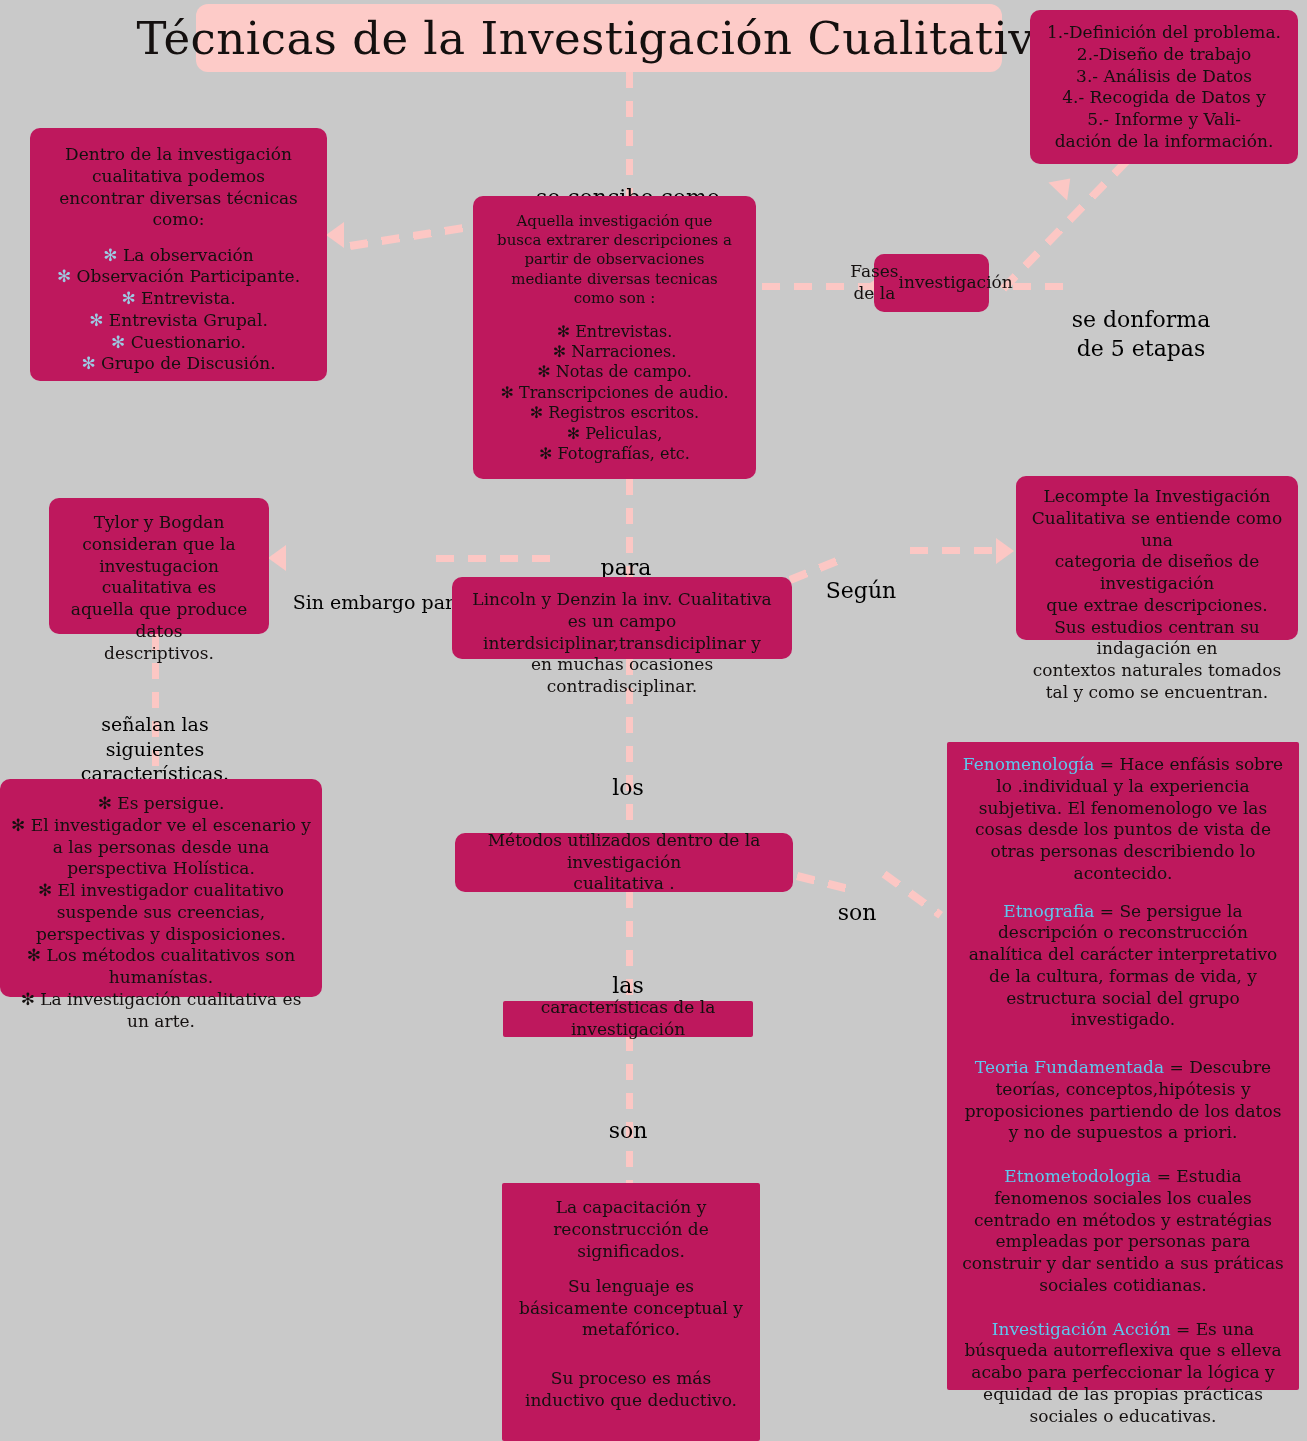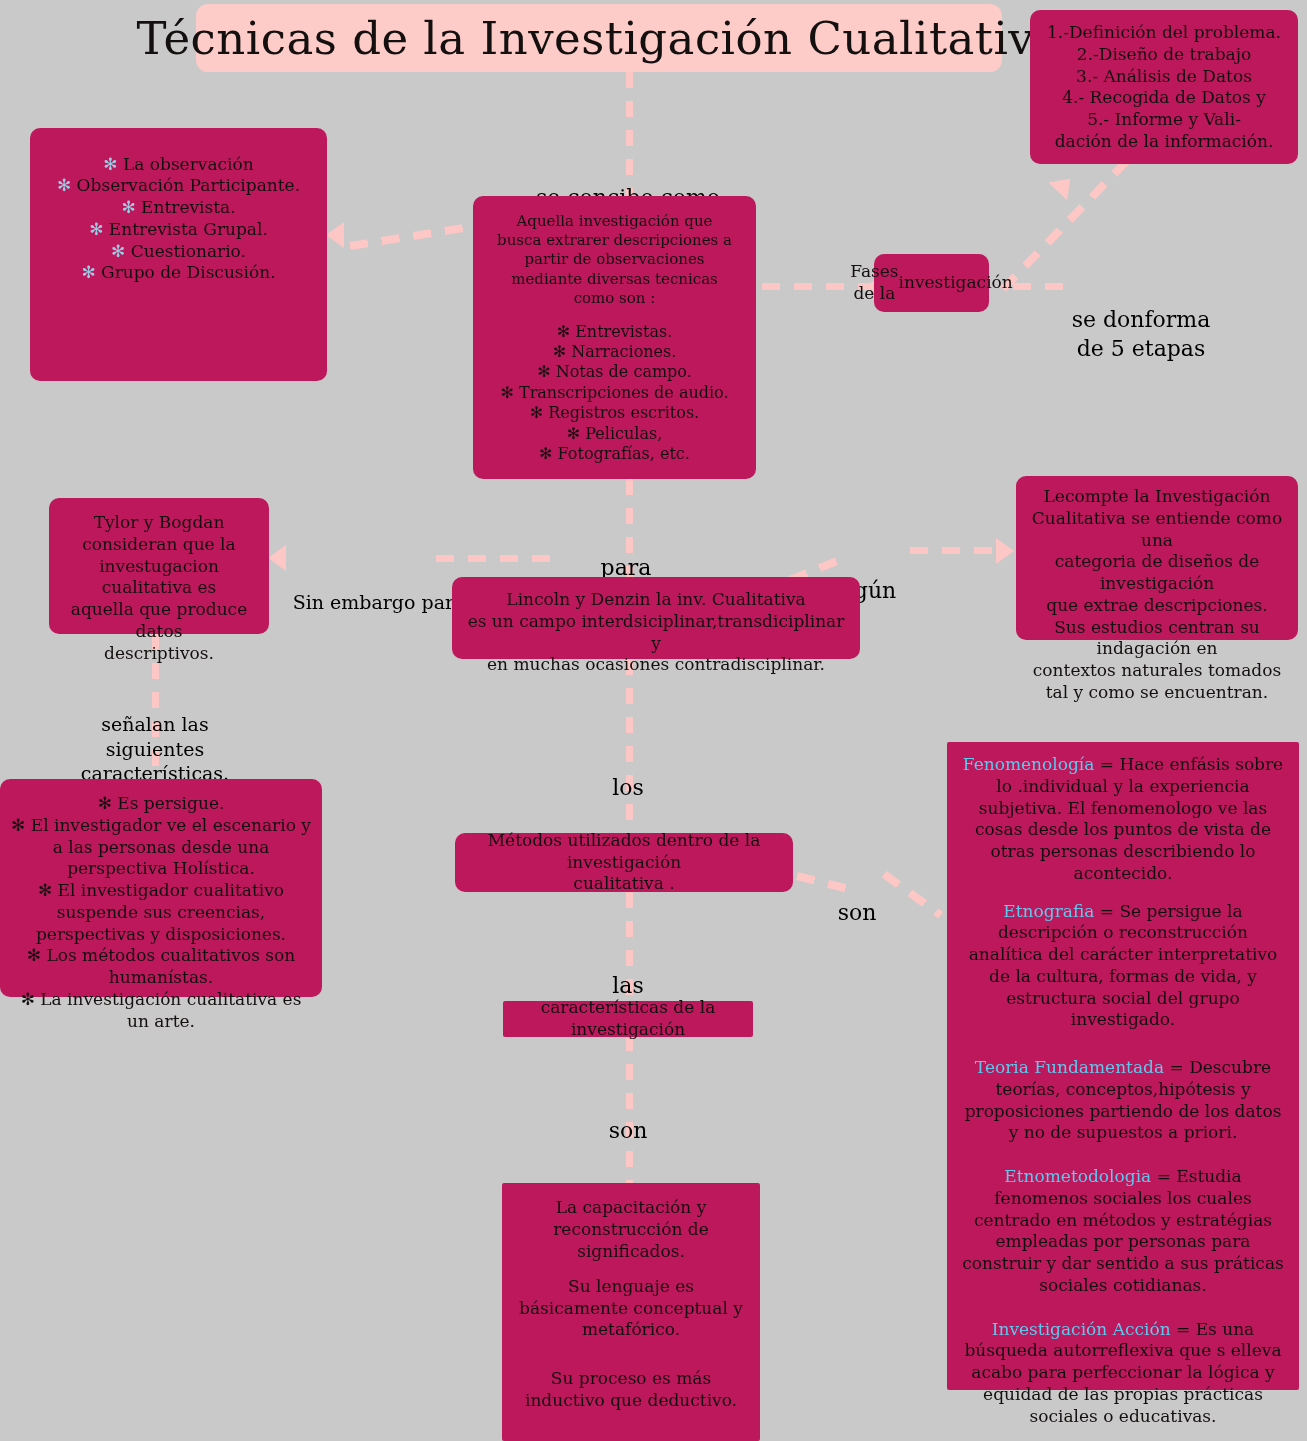--- a/index.html
+++ b/index.html
@@ -141,20 +141,21 @@
 <div class="box pad" style="left:1030px; top:10px; width:268px; height:154px;">
   <div class="bt-m">1.-Definición del problema.</div>
   <div class="bt-m">2.-Diseño de trabajo</div>
   <div class="bt-m">3.- Análisis de Datos</div>
   <div class="bt-m">4.- Recogida de Datos y</div>
   <div class="bt-m">5.- Informe y Vali-</div>
   <div class="bt-m">dación de la información.</div>
 </div>
 
 <div class="box pad" style="left:30px; top:128px; width:297px; height:253px;">
+  <div class="bt-m" style="padding:4px 8px 0;">Dentro de la investigación cualitativa podemos encontrar diversas técnicas como:</div>
   <div class="blank"></div>
   <div class="bt-m">
     <span class="bullet">✻</span>
     <span>La observación</span>
   </div>
   <div class="bt-m">
     <span class="bullet">✻</span>
     <span>Observación Participante.</span>
   </div>
   <div class="bt-m">
@@ -215,21 +216,21 @@
 </div>
 
 <div class="box pad" style="left:49px; top:498px; width:220px; height:136px; padding-top:14px;">
   <div class="bt-m">Tylor  y Bogdan</div>
   <div class="bt-m">consideran que la</div>
   <div class="bt-m">investugacion cualitativa es</div>
   <div class="bt-m">aquella que produce datos</div>
   <div class="bt-m">descriptivos.</div>
 </div>
 
-<div class="box pad" style="left:452px; top:577px; width:408px; height:82px; padding-top:12px;">
+<div class="box pad" style="left:452px; top:577px; width:340px; height:82px; padding-top:12px;">
   <div class="bt-m">Lincoln y Denzin la inv. Cualitativa</div>
   <div class="bt-m">es un campo interdsiciplinar,transdiciplinar y</div>
   <div class="bt-m">en muchas ocasiones contradisciplinar.</div>
 </div>
 
 <div class="box pad" style="left:1016px; top:476px; width:282px; height:164px; padding-top:10px;">
   <div class="bt-m">Lecompte la Investigación</div>
   <div class="bt-m">Cualitativa se entiende como una</div>
   <div class="bt-m">categoria de diseños de investigación</div>
   <div class="bt-m">que extrae descripciones.</div>

